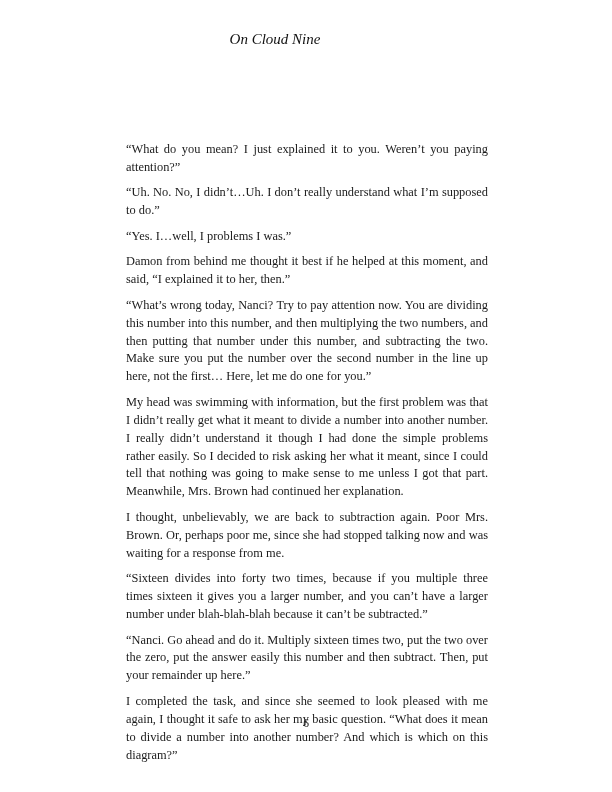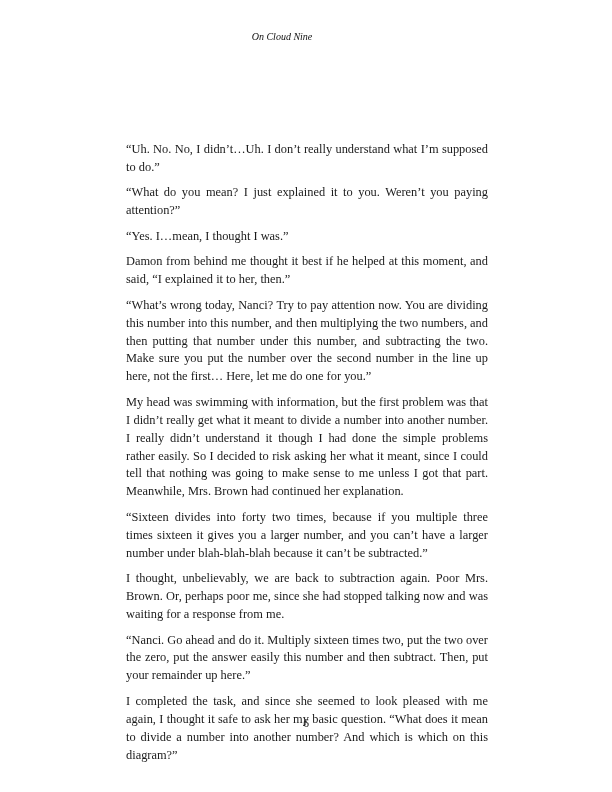--- a/index.html
+++ b/index.html
@@ -11,25 +11,25 @@
       width: 612px;
       height: 792px;
       position: relative;
       overflow: hidden;
       font-family: "Liberation Serif", "DejaVu Serif", serif;
       color: #1a1a1a;
     }
     .running-header {
       position: absolute;
       top: 31px;
-      left: 8px;
+      left: 1px;
       width: 548px;
       text-align: center;
       font-style: italic;
-      font-size: 10px;
+      font-size: 15px;
       color: #111;
     }
     .body-text {
       position: absolute;
       top: 141px;
       left: 126px;
       width: 362px;
       font-size: 12.4px;
       line-height: 17.9px;
       text-align: justify;
@@ -47,25 +47,25 @@
       font-size: 11.5px;
       color: #111;
     }
   </style>
 </head>
 <body>
 
 <div class="running-header">On Cloud Nine</div>
 
 <div class="body-text">
+  <p>“What do you mean?  I just explained it to you.  Weren’t you paying attention?”</p>
   <p>“Uh.  No.  No, I didn’t…Uh.  I don’t really understand what I’m supposed to do.”</p>
-  <p>“What do you mean?  I just explained it to you.  Weren’t you paying attention?”</p>
-  <p>“Yes.  I…mean, I thought I was.”</p>
+  <p>“Yes.  I…well, I problems I was.”</p>
   <p>Damon from behind me thought it best if he helped at this moment, and said, “I explained it to her, then.”</p>
   <p>“What’s wrong today, Nanci?  Try to pay attention now. You are dividing this number into this number, and then multiplying the two numbers, and then putting that number under this number, and subtracting the two.  Make sure you put the number over the second number in the line up here, not the first… Here, let me do one for you.”</p>
   <p>My head was swimming with information, but the first problem was that I didn’t really get what it meant to divide a number into another number.  I really didn’t understand it though I had done the simple problems rather easily. So I decided to risk asking her what it meant, since I could tell that nothing was going to make sense to me unless I got that part.  Meanwhile, Mrs. Brown had continued her explanation.</p>
+  <p>I thought, unbelievably, we are back to subtraction again.  Poor Mrs. Brown. Or, perhaps poor me, since she had stopped talking now and was waiting for a response from me.</p>
   <p>“Sixteen divides into forty two times, because if you multiple three times sixteen it gives you a larger number, and you can’t have a larger number under blah-blah-blah because it can’t be subtracted.”</p>
-  <p>I thought, unbelievably, we are back to subtraction again.  Poor Mrs. Brown. Or, perhaps poor me, since she had stopped talking now and was waiting for a response from me.</p>
   <p>“Nanci.  Go ahead and do it.  Multiply sixteen times two, put the two over the zero, put the answer easily this number and then subtract. Then, put your remainder up here.”</p>
   <p>I completed the task, and since she seemed to look pleased with me again, I thought it safe to ask her my basic question.  “What does it mean to divide a number into another number?  And which is which on this diagram?”</p>
 </div>
 
 <div class="page-number">6</div>
 
 </body></html>

